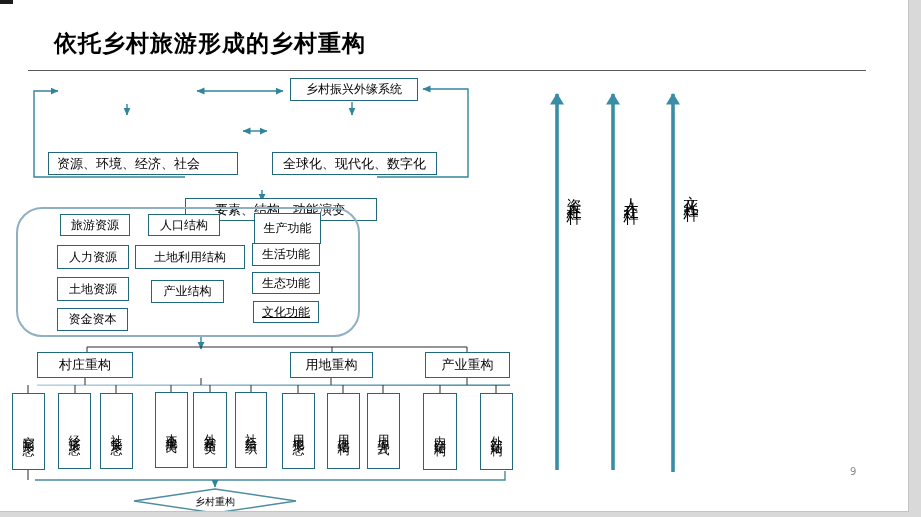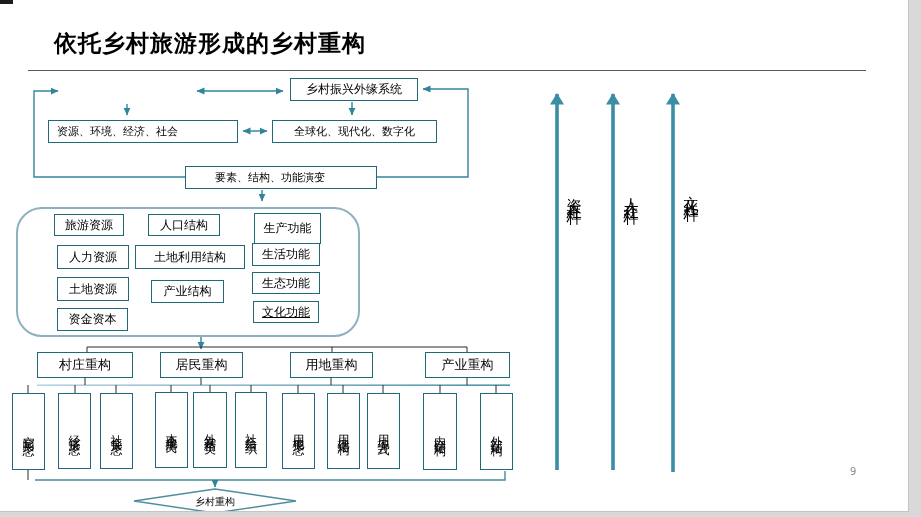--- a/index.html
+++ b/index.html
@@ -7,21 +7,21 @@
          font-family:"DejaVu Sans","Liberation Sans",sans-serif;color:#000;}
   .abs{position:absolute;}
   .corner-mark{left:0;top:0;width:13px;height:4px;background:#1c1c1c;}
   .slide-title{left:54px;top:28px;font-size:23px;font-weight:800;letter-spacing:1px;color:#000;white-space:nowrap;}
   .title-rule{left:28px;top:70px;width:838px;height:1px;background:#5a5a5a;}
   .band-right{left:908px;top:0;width:13px;height:517px;background:#D9D9D9;border-left:1px solid #c4c4c4;box-sizing:border-box;}
   .band-bottom{left:0;top:511px;width:909px;height:6px;background:#D9D9D9;border-top:1px solid #c4c4c4;box-sizing:border-box;}
   .page-num{left:850px;top:466px;font-size:10px;color:#8a8a8a;}
   .tealbox{border:1.4px solid #21697A;background:#fff;display:flex;align-items:center;justify-content:center;
            font-size:12px;box-sizing:border-box;white-space:nowrap;}
-  .tealbox.lg{font-size:11px;}
+  .tealbox.lg{font-size:13px;margin-top:32px;}
   .panel{left:16px;top:207px;width:344px;height:130px;border:2.4px solid #8FB0C0;border-radius:26px;box-sizing:border-box;background:transparent;}
   .vbox{border:1.4px solid #21697A;background:#fff;box-sizing:border-box;display:flex;align-items:center;justify-content:center;}
   .vtext{writing-mode:vertical-rl;text-orientation:upright;font-size:12px;letter-spacing:3px;line-height:1;}
   .lever-label{writing-mode:vertical-rl;text-orientation:upright;font-size:15px;letter-spacing:4px;color:#000;}
   .diamond-label{font-size:10px;text-align:center;}
   svg{position:absolute;left:0;top:0;}
 </style>
 </head>
 <body>
 
@@ -96,36 +96,35 @@
   <div class="abs band-right"></div>
   <div class="abs band-bottom"></div>
   <div class="abs page-num">9</div>
 
   <div class="abs tealbox" style="left:290px;top:78px;width:128px;height:23px;">乡村振兴外缘系统</div>
   <div class="abs tealbox lg" style="left:48px;top:120px;width:190px;height:23px;justify-content:flex-start;padding-left:8px;">资源、环境、经济、社会</div>
   <div class="abs tealbox lg" style="left:272px;top:120px;width:165px;height:23px;">全球化、现代化、数字化</div>
   <div class="abs tealbox lg" style="left:185px;top:166px;width:192px;height:23px;justify-content:flex-start;padding-left:29px;">要素、结构、功能演变</div>
 
   <div class="abs panel"></div>
-  <div class="abs tealbox" style="left:54px;top:214px;width:70px;height:22px;">旅游资源</div>
+  <div class="abs tealbox" style="left:60px;top:214px;width:70px;height:22px;">旅游资源</div>
   <div class="abs tealbox" style="left:57px;top:245px;width:72px;height:24px;">人力资源</div>
   <div class="abs tealbox" style="left:57px;top:277px;width:72px;height:24px;">土地资源</div>
   <div class="abs tealbox" style="left:57px;top:308px;width:71px;height:23px;">资金资本</div>
 
   <div class="abs tealbox" style="left:148px;top:214px;width:72px;height:22px;">人口结构</div>
   <div class="abs tealbox" style="left:135px;top:245px;width:110px;height:24px;">土地利用结构</div>
   <div class="abs tealbox" style="left:151px;top:280px;width:73px;height:23px;">产业结构</div>
 
   <div class="abs tealbox" style="left:254px;top:213px;width:67px;height:31px;">生产功能</div>
   <div class="abs tealbox" style="left:252px;top:243px;width:68px;height:23px;">生活功能</div>
   <div class="abs tealbox" style="left:252px;top:272px;width:68px;height:22px;">生态功能</div>
   <div class="abs tealbox" style="left:253px;top:301px;width:66px;height:22px;text-decoration:underline;">文化功能</div>
 
   <div class="abs tealbox" style="left:37px;top:352px;width:96px;height:26px;font-size:13px;">村庄重构</div>
-  <div class="abs tealbox" style="left:160px;top:352px;width:83px;height:26px;font-size:13px;">居民重构</div>
   <div class="abs tealbox" style="left:290px;top:352px;width:83px;height:26px;font-size:13px;">用地重构</div>
   <div class="abs tealbox" style="left:425px;top:352px;width:85px;height:26px;font-size:13px;">产业重构</div>
 
   <div class="abs vbox" style="left:12px;top:393px;width:33px;height:77px;">
       <span class="vtext">空间形态</span>
     </div>
   <div class="abs vbox" style="left:58px;top:393px;width:33px;height:76px;">
       <span class="vtext">经济形态</span>
     </div>
   <div class="abs vbox" style="left:100px;top:393px;width:33px;height:76px;">

